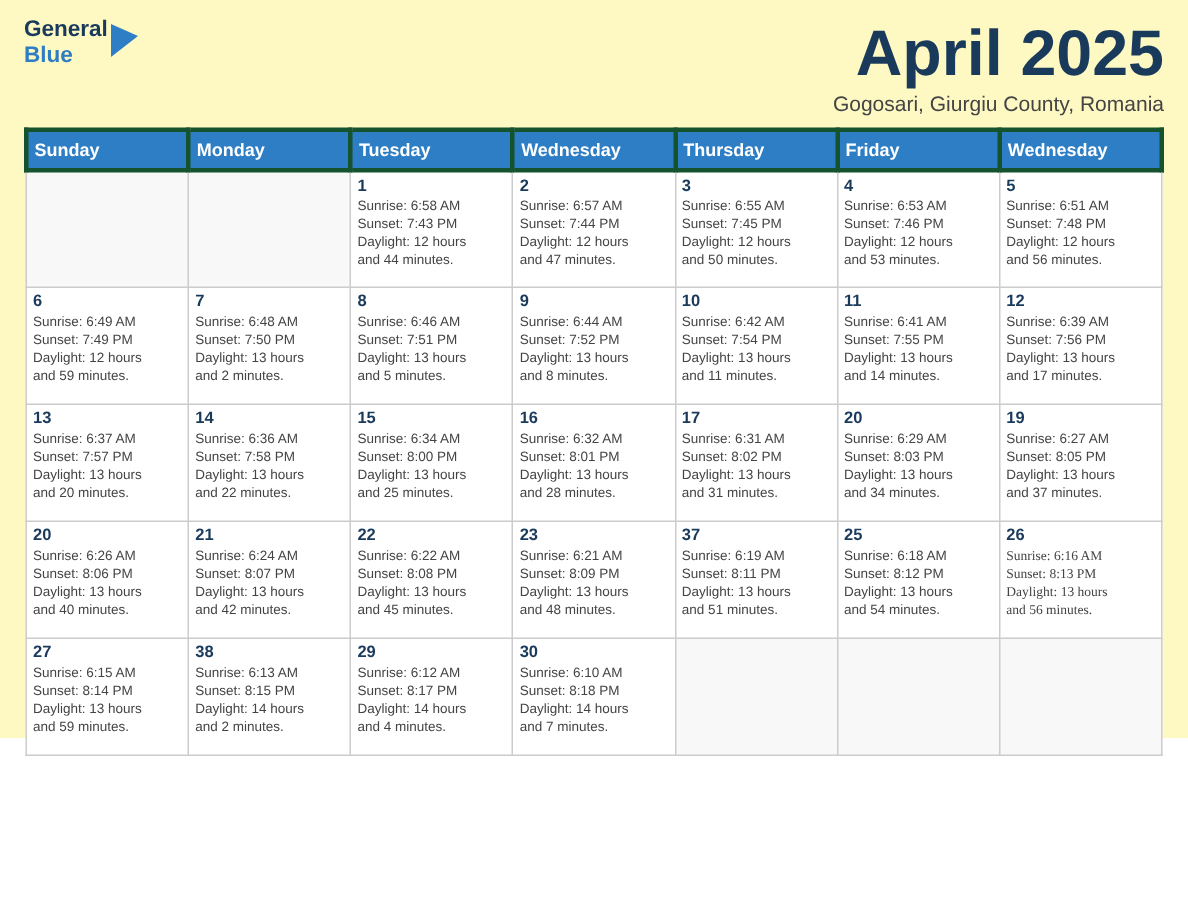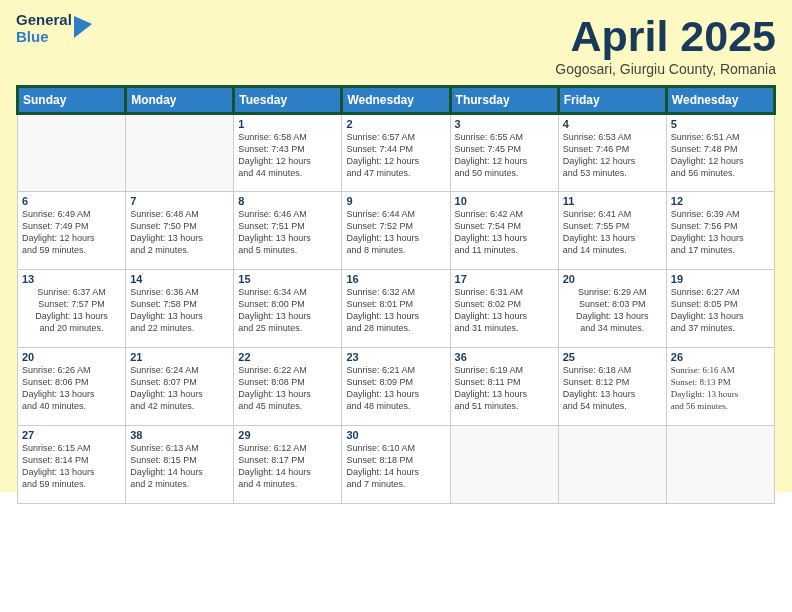--- a/index.html
+++ b/index.html
@@ -217,21 +217,21 @@
             <span class="day-num">12</span>
             <div class="day-info" style="white-space: pre-line;">Sunrise: 6:39 AM
 Sunset: 7:56 PM
 Daylight: 13 hours
 and 17 minutes.</div>
           </td>
         </tr>
         <tr>
           <td>
             <span class="day-num">13</span>
-            <div class="day-info" style="white-space: pre-line; text-align: center;">Sunrise: 6:37 AM
+            <div class="day-info" style="white-space: pre-line;">Sunrise: 6:37 AM
 Sunset: 7:57 PM
 Daylight: 13 hours
 and 20 minutes.</div>
           </td>
           <td>
             <span class="day-num">14</span>
             <div class="day-info" style="white-space: pre-line;">Sunrise: 6:36 AM
 Sunset: 7:58 PM
 Daylight: 13 hours
 and 22 minutes.</div>
@@ -252,21 +252,21 @@
           </td>
           <td>
             <span class="day-num">17</span>
             <div class="day-info" style="white-space: pre-line;">Sunrise: 6:31 AM
 Sunset: 8:02 PM
 Daylight: 13 hours
 and 31 minutes.</div>
           </td>
           <td>
             <span class="day-num">20</span>
-            <div class="day-info" style="white-space: pre-line; text-align: center;">Sunrise: 6:29 AM
+            <div class="day-info" style="white-space: pre-line;">Sunrise: 6:29 AM
 Sunset: 8:03 PM
 Daylight: 13 hours
 and 34 minutes.</div>
           </td>
           <td>
             <span class="day-num">19</span>
             <div class="day-info" style="white-space: pre-line;">Sunrise: 6:27 AM
 Sunset: 8:05 PM
 Daylight: 13 hours
 and 37 minutes.</div>
@@ -295,21 +295,21 @@
 and 45 minutes.</div>
           </td>
           <td>
             <span class="day-num">23</span>
             <div class="day-info" style="white-space: pre-line;">Sunrise: 6:21 AM
 Sunset: 8:09 PM
 Daylight: 13 hours
 and 48 minutes.</div>
           </td>
           <td>
-            <span class="day-num">36</span>
+            <span class="day-num">37</span>
             <div class="day-info" style="white-space: pre-line;">Sunrise: 6:19 AM
 Sunset: 8:11 PM
 Daylight: 13 hours
 and 51 minutes.</div>
           </td>
           <td>
             <span class="day-num">25</span>
             <div class="day-info" style="white-space: pre-line;">Sunrise: 6:18 AM
 Sunset: 8:12 PM
 Daylight: 13 hours

